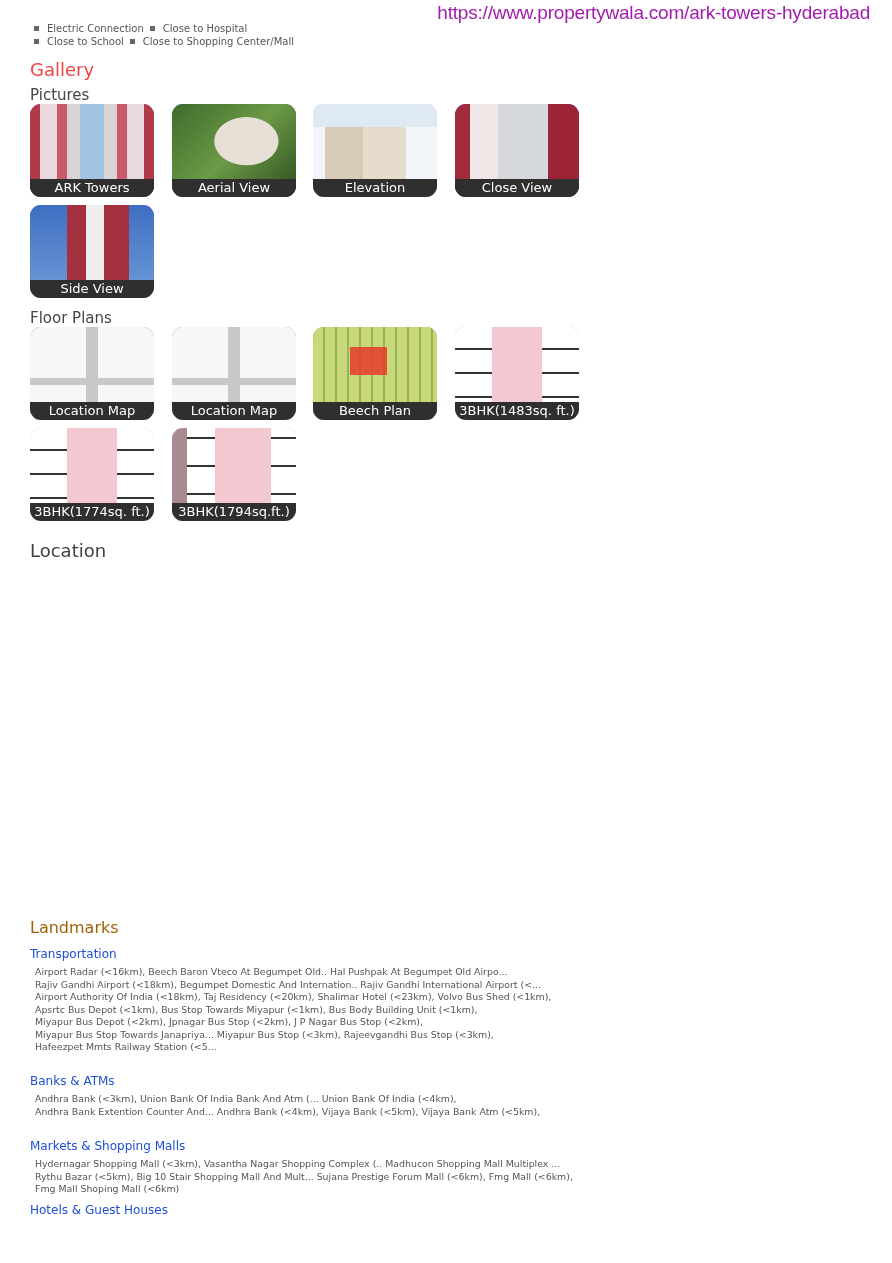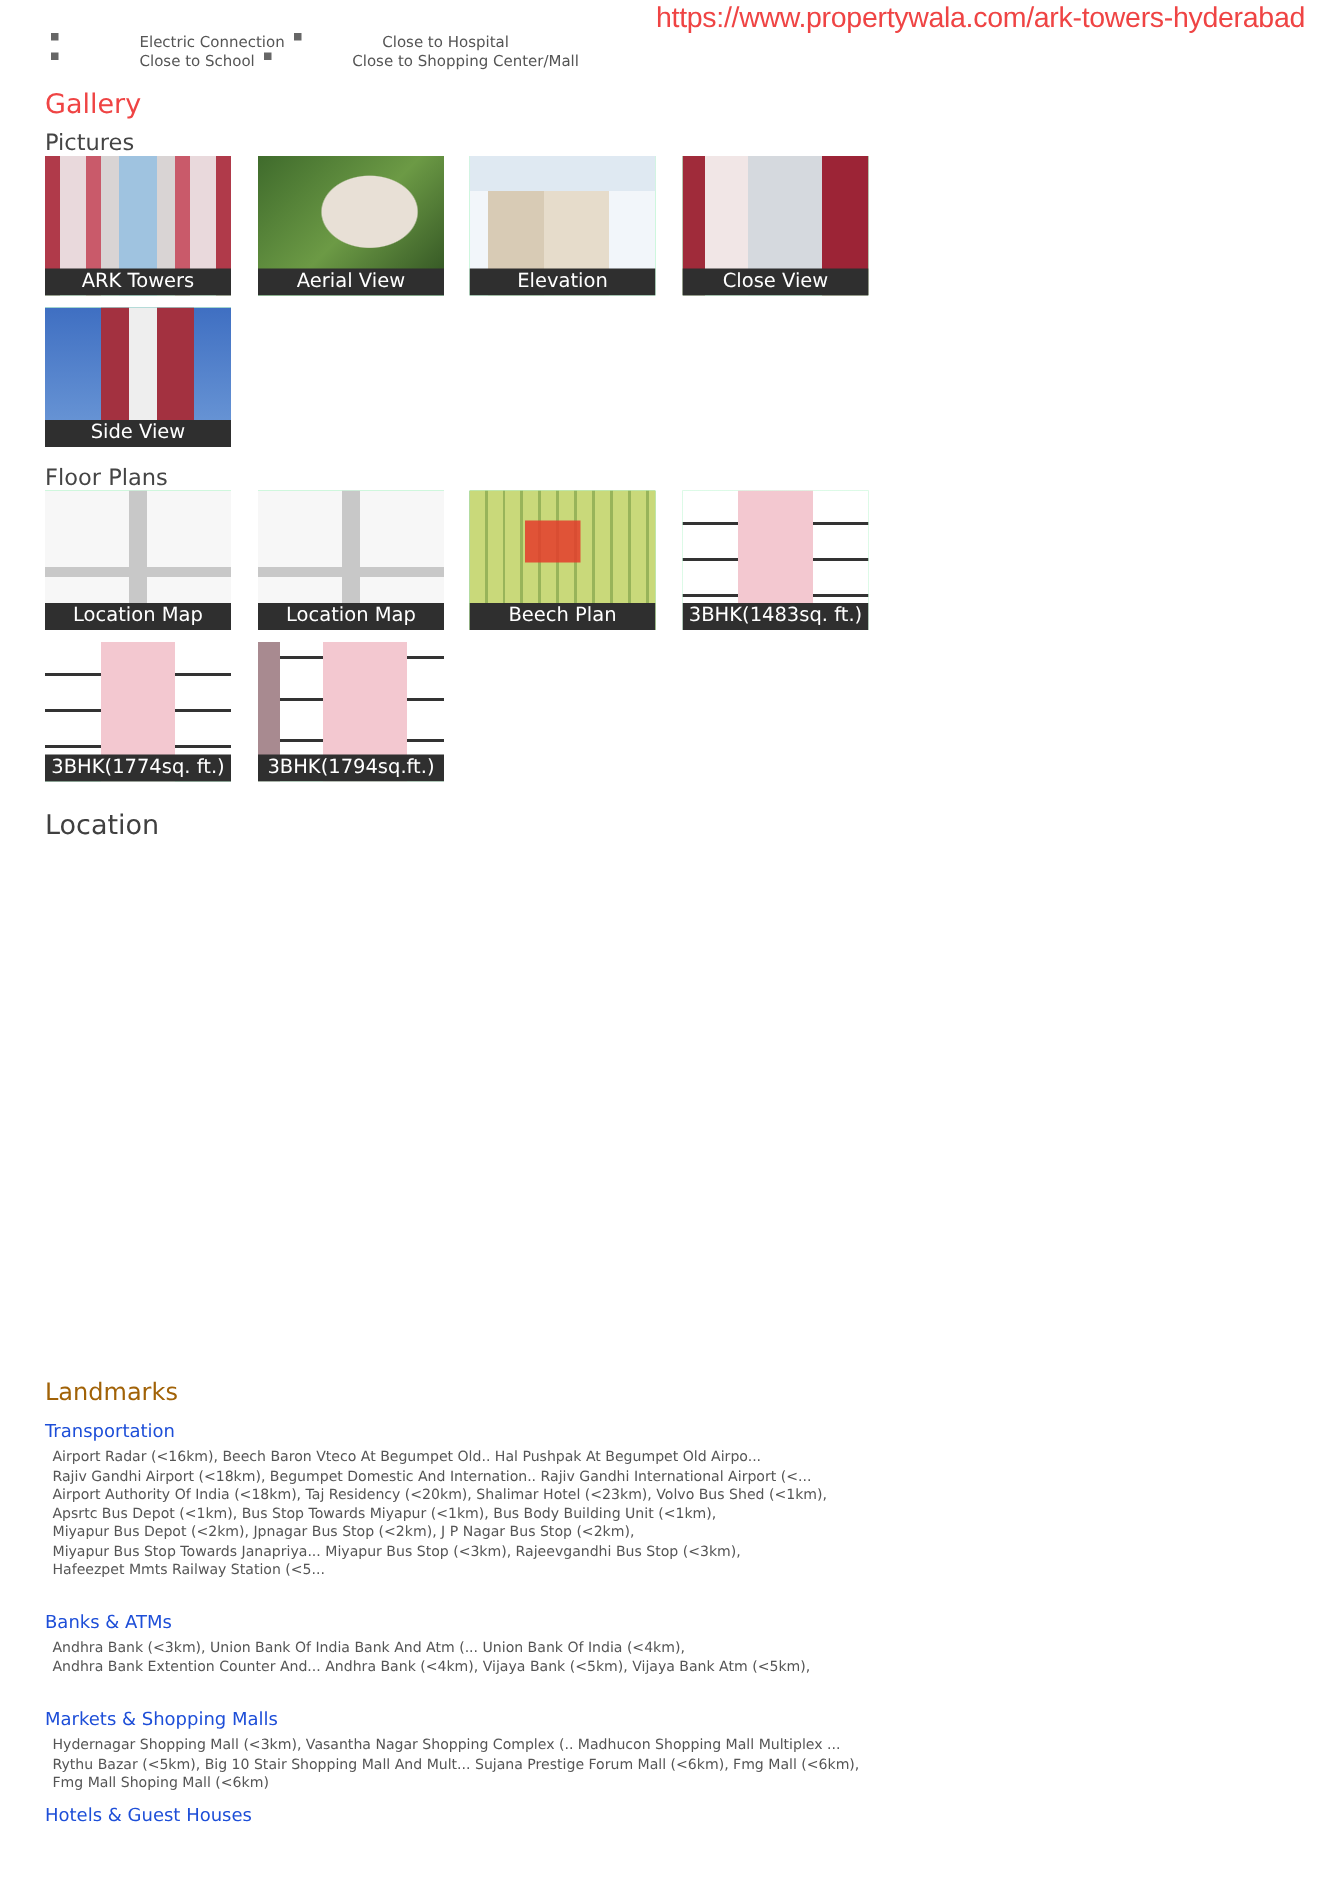--- a/index.html
+++ b/index.html
@@ -4,33 +4,33 @@
   <style>
     html, body { margin: 0; padding: 0; background: #ffffff; }
     body {
       width: 892px; height: 1263px; position: relative; overflow: hidden;
       font-family: "DejaVu Sans", "Liberation Sans", sans-serif;
       color: #444;
     }
     .url {
       position: absolute; right: 22px; top: 2px;
       font-family: "Liberation Sans", sans-serif;
-      font-size: 19px; color: #ef4444; letter-spacing: -0.2px;
+      font-size: 19px; color: #a21caf; letter-spacing: -0.2px;
     }
     .features { position: absolute; left: 34px; top: 22px; font-size: 10px; color: #555; line-height: 13px; }
     .features .row { display: flex; align-items: center; }
-    .features .item { display: inline-flex; margin-right: 6px; gap: 46px; }
+    .features .item { display: inline-flex; align-items: center; margin-right: 6px; }
     .bullet { display: inline-block; width: 5px; height: 5px; background: #666; margin-right: 8px; }
 
     .h-gallery { position: absolute; left: 30px; top: 59px; font-size: 18px; color: #ef4444; font-weight: normal; margin: 0; }
     .h-sub { position: absolute; left: 30px; font-size: 15px; color: #444; margin: 0; font-weight: normal; }
 
     .thumb {
       position: absolute; width: 124px; height: 93px; overflow: hidden;
-      background: #86efac; cursor: pointer;
+      background: #8b5cf6; cursor: pointer; border-radius: 11px;
     }
     .thumb .img { position: absolute; inset: 0; }
     .thumb .cap {
       position: absolute; left: 0; right: 0; bottom: 0; height: 18px;
       background: #2f2f2f; color: #fff; text-align: center;
       font-size: 13px; line-height: 18px; white-space: nowrap;
     }
 
     
     .img-ark { background:

